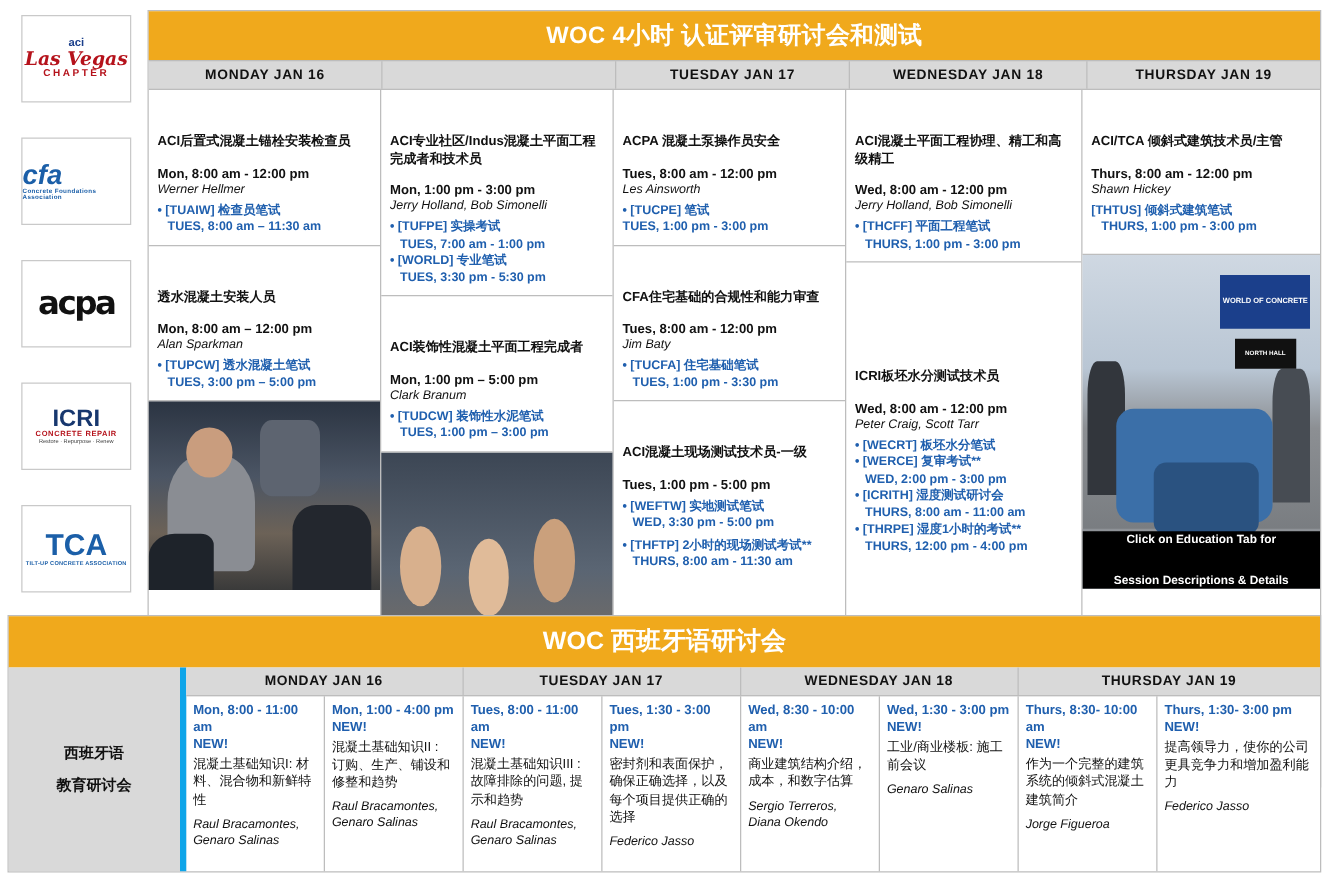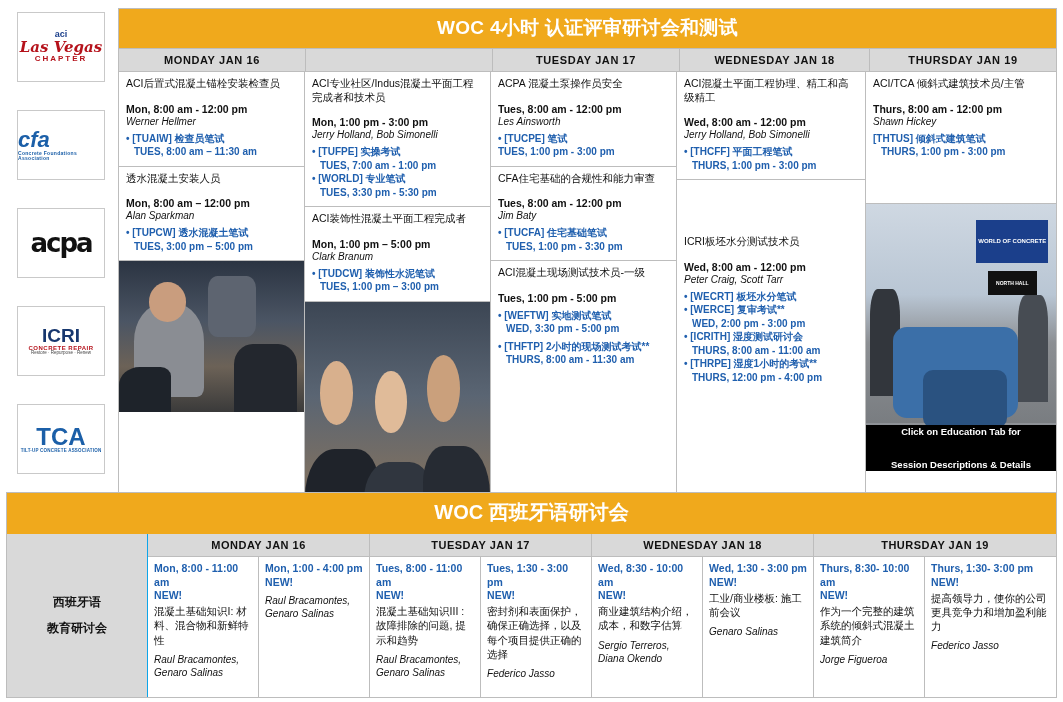--- a/index.html
+++ b/index.html
@@ -51,21 +51,21 @@
     padding:5px 0;border-right:1px solid #bdbdbd;color:#111;
   }
   .day-head:last-child{border-right:none;}
 
   .grid{display:flex;}
   .col{flex:1 1 0;border-right:1px solid #bdbdbd;box-sizing:border-box;}
   .col:last-child{border-right:none;}
 
   .cell{padding:5px 7px 7px 7px;box-sizing:border-box;}
   .cell + .cell{border-top:1px solid #bdbdbd;}
-  .c-title{font-weight:normal;font-size:10.5px;line-height:1.3;color:#111;}
+  .c-title{font-weight:bold;font-size:10.5px;line-height:1.3;color:#111;margin-top:30px;}
   .c-time{font-weight:bold;font-size:10.5px;margin-top:12px;color:#111;}
   .c-inst{font-style:italic;font-size:10px;margin-top:1px;color:#111;}
   .c-exam{color:#1f5fae;font-weight:bold;font-size:10px;margin-top:5px;line-height:1.35;}
   .c-exam .t{display:block;font-weight:bold;color:#1f5fae;}
 
   .photo{position:relative;overflow:hidden;}
 
   
   .ph1{height:152px;background:linear-gradient(#2b3442 0%, #4b5564 40%, #6c6257 70%, #3a3a3a 100%);}
   .ph1:before{content:"";position:absolute;left:8%;top:28%;width:38%;height:62%;border-radius:40% 40% 10% 10%;background:#8a8d93;}
@@ -102,21 +102,21 @@
   .sp{
     position:absolute;left:6px;top:492px;width:1051px;
     border:1px solid #bdbdbd;box-sizing:border-box;background:#fff;
   }
   .sp-title{
     background:#f0a91c;color:#fff;text-align:center;font-weight:bold;
     font-size:20px;padding:6px 0 8px;
   }
   .sp-body{display:flex;}
   .sp-left{
-    width:160px;background:#d9d9d9;border-right:1px solid #0ea5e9;
+    width:160px;background:#d9d9d9;border-right:5px solid #0ea5e9;
     display:flex;flex-direction:column;align-items:center;justify-content:center;
     font-weight:bold;font-size:12px;line-height:2.1;box-sizing:border-box;
   }
   .sp-right{flex:1 1 auto;}
   .sp-dayrow{display:flex;background:#d9d9d9;border-bottom:1px solid #bdbdbd;}
   .sp-day{
     text-align:center;font-weight:bold;font-size:11px;letter-spacing:.5px;
     padding:5px 0;border-right:1px solid #bdbdbd;box-sizing:border-box;
   }
   .sp-day:last-child{border-right:none;}
@@ -340,20 +340,21 @@
         <div class="sp-cells">
           <div class="sp-cell" style="flex:0 0 111px">
             <div class="sp-time">Mon, 8:00 - 11:00 am</div>
             <div class="sp-new">NEW!</div>
             <div class="sp-desc">混凝土基础知识I: 材料、混合物和新鲜特性</div>
             <div class="sp-inst">Raul Bracamontes, Genaro Salinas</div>
           </div>
           <div class="sp-cell" style="flex:0 0 111px">
             <div class="sp-time">Mon, 1:00 - 4:00 pm</div>
             <div class="sp-new">NEW!</div>
+            <div class="sp-desc">混凝土基础知识II : 订购、生产、铺设和修整和趋势</div>
             <div class="sp-inst">Raul Bracamontes, Genaro Salinas</div>
           </div>
           <div class="sp-cell" style="flex:0 0 111px">
             <div class="sp-time">Tues, 8:00 - 11:00 am</div>
             <div class="sp-new">NEW!</div>
             <div class="sp-desc">混凝土基础知识III : 故障排除的问题, 提示和趋势</div>
             <div class="sp-inst">Raul Bracamontes, Genaro Salinas</div>
           </div>
           <div class="sp-cell" style="flex:0 0 111px">
             <div class="sp-time">Tues, 1:30 - 3:00 pm</div>

